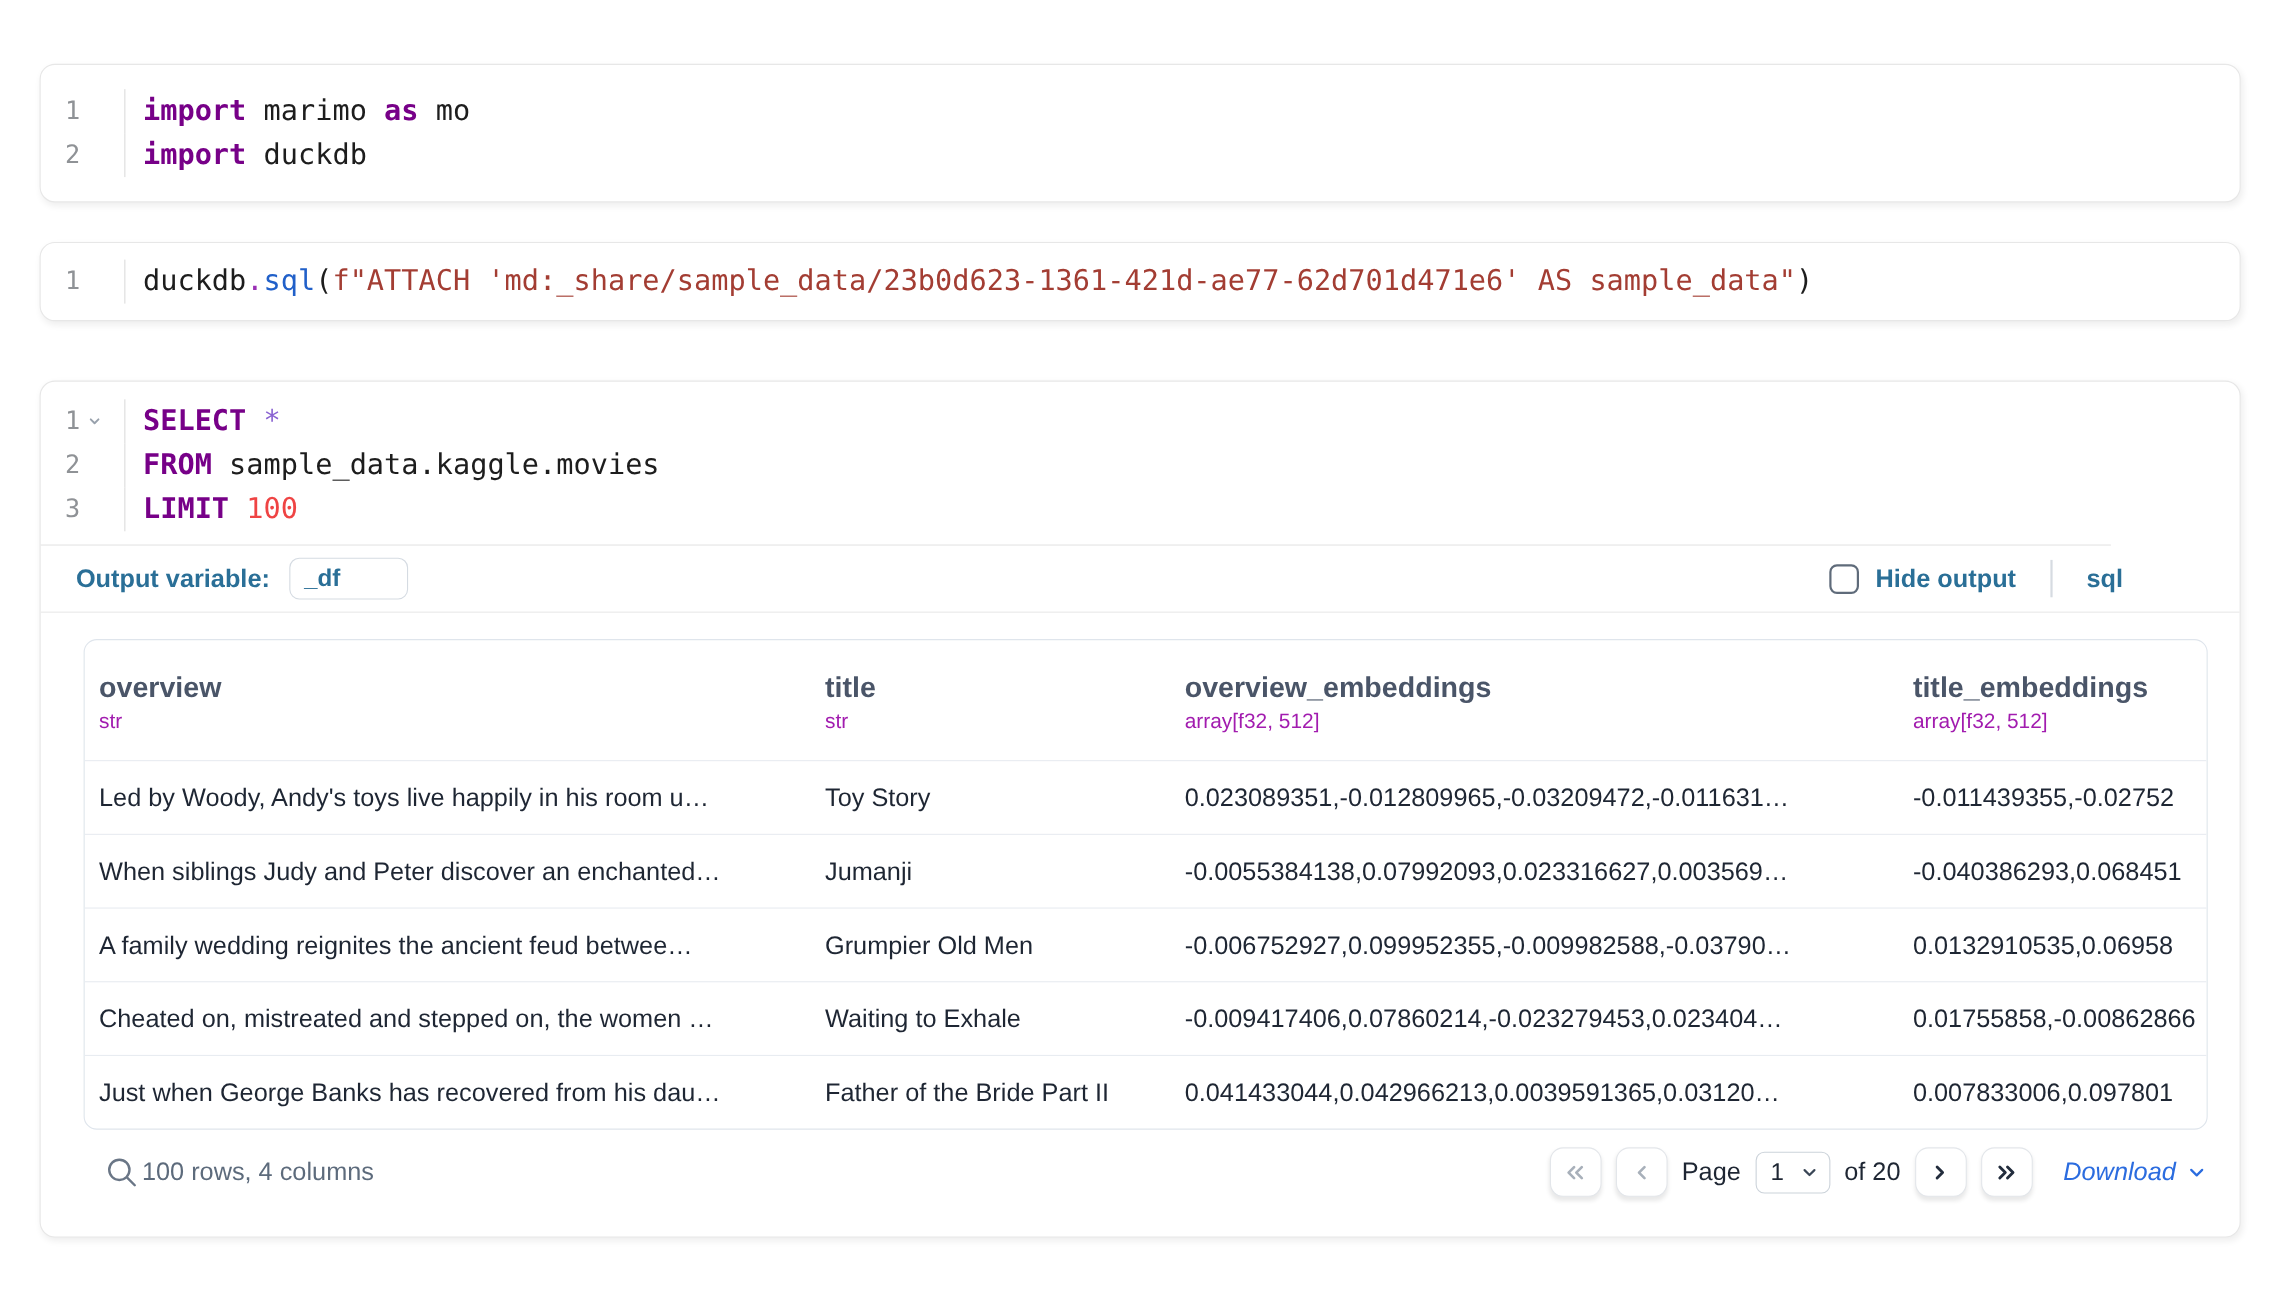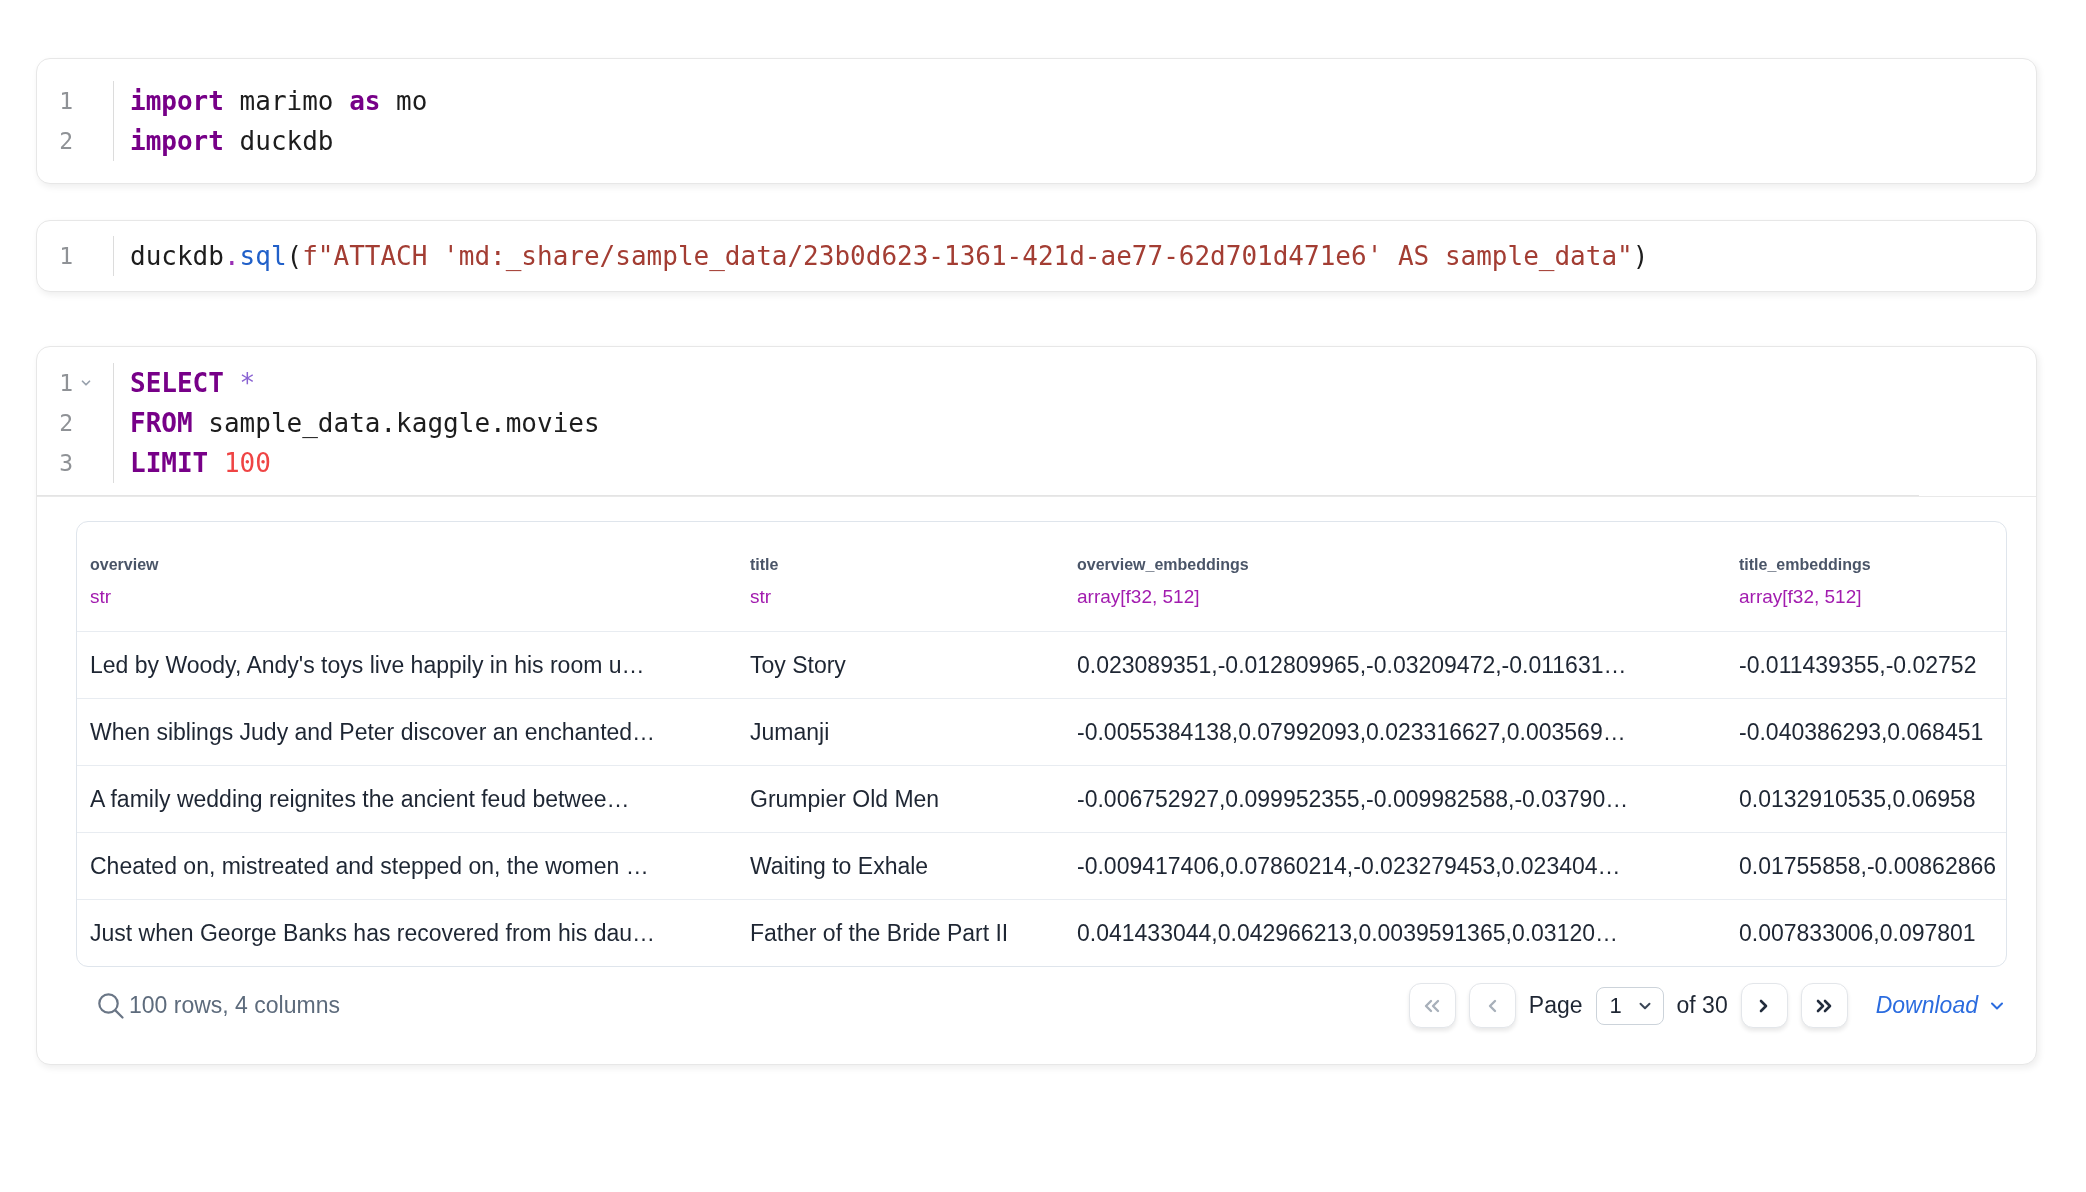--- a/index.html
+++ b/index.html
@@ -43,21 +43,21 @@
   .hide-label{margin-left:15px;font-size:23px;font-weight:bold;color:#2a6f97;cursor:pointer;}
   .vdiv{width:2px;height:34px;background:#d6dbe1;margin:0 31px;}
   .lang-label{font-size:23px;font-weight:bold;color:#2a6f97;cursor:pointer;}
 
   
   .output{padding:24px 29px 36px 39px;}
   .dtable{border:1.5px solid #dfe5ec;border-radius:12px;overflow:hidden;background:#fff;}
   .hrow,.tr{display:grid;grid-template-columns:660px 327px 662px 1fr;padding-left:13px;}
   .hrow{padding-top:28px;padding-bottom:22px;}
   .th{overflow:hidden;white-space:nowrap;}
-  .th .name{font-size:16px;font-weight:bold;color:#4a5568;line-height:30px;}
+  .th .name{font-size:26px;font-weight:bold;color:#4a5568;line-height:30px;}
   .th .dtype{font-size:19px;color:#a21caf;margin-top:5px;line-height:24px;}
   .tr{height:66px;border-top:1px solid #e8ecf1;align-items:center;font-size:23px;color:#1e2633;}
   .td{white-space:nowrap;overflow:hidden;padding-right:22px;}
 
   
   .tfoot{display:flex;align-items:center;margin-top:16px;padding-left:17px;}
   .search-btn{width:36px;height:36px;background:none;border:none;padding:0;cursor:pointer;
               display:flex;align-items:center;justify-content:center;}
   .status{font-size:23px;color:#5d6b7c;}
   .pager{margin-left:auto;display:flex;align-items:center;gap:13px;}
@@ -130,20 +130,29 @@
         <div class="cm-line">
           <div class="cm-gutter">
             <span>3</span>
             <span class="fold"></span>
           </div>
           <div class="cm-code"><span class="tk-kw">LIMIT</span><span class="tk-num"> 100</span></div>
         </div>
       </div>
     <hr class="ed-divider">
 
+    <div class="toolbar">
+      <span class="ov-label">Output variable:</span>
+      <input class="ov-input" type="text" value="_df" style="">
+      <div class="spacer"></div>
+      <span class="checkbox" role="checkbox" aria-checked="false"></span>
+      <span class="hide-label">Hide output</span>
+      <span class="vdiv"></span>
+      <span class="lang-label">sql</span>
+    </div>
 
     <hr class="out-divider">
 
     <div class="output">
       <div class="dtable">
         <div class="hrow" id="thead">
             <div class="th">
               <div class="name">overview</div>
               <div class="dtype">str</div>
             </div>
@@ -215,21 +224,21 @@
               <path d="M15 17l-5-5 5-5"></path>
             </svg>
           </button>
           <span class="pglabel">Page</span>
           <div class="pgselect" role="combobox">
             <span>1</span>
             <svg width="18" height="18" viewBox="0 0 24 24" fill="none" stroke="#3a4656" stroke-width="2.6" stroke-linecap="round" stroke-linejoin="round">
               <path d="M6 9l6 6 6-6"></path>
             </svg>
           </div>
-          <span class="pglabel">of 30</span>
+          <span class="pglabel">of 20</span>
           <button class="pgbtn">
             <svg width="24" height="24" viewBox="0 0 24 24" fill="none" stroke="#232d3d" stroke-width="2.6" stroke-linecap="round" stroke-linejoin="round">
               <path d="M9 17l5-5-5-5"></path>
             </svg>
           </button>
           <button class="pgbtn">
             <svg width="24" height="24" viewBox="0 0 24 24" fill="none" stroke="#232d3d" stroke-width="2.6" stroke-linecap="round" stroke-linejoin="round">
               <path d="M6 17l5-5-5-5"></path>
                 <path d="M13 17l5-5-5-5"></path>
             </svg>

